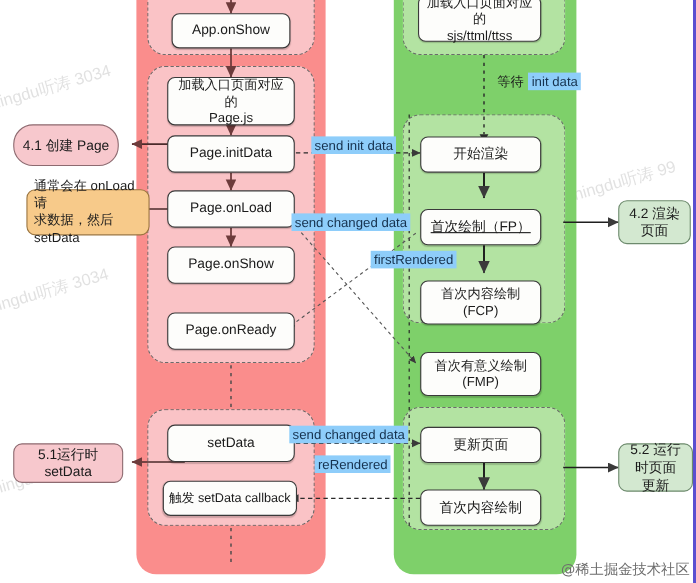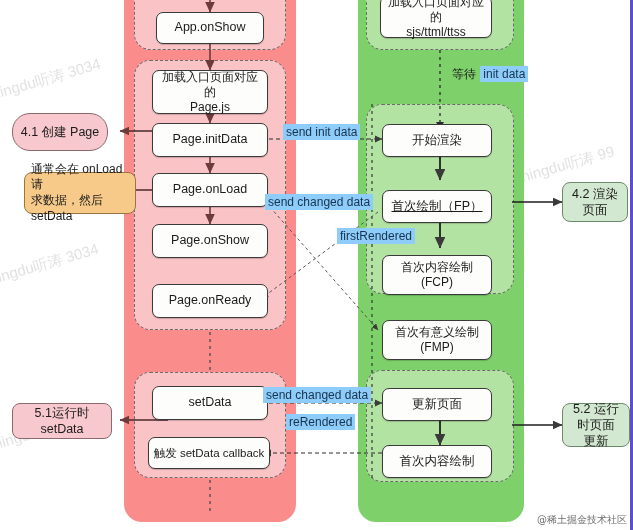--- a/index.html
+++ b/index.html
@@ -137,21 +137,21 @@
     font-size: 15px;
     white-space: nowrap;
     transform: rotate(-16deg);
     font-family: "Liberation Sans", sans-serif;
   }
   .wm-main {
     position: absolute;
     right: 6px;
     bottom: 3px;
     color: #6d6d6d;
-    font-size: 10px;
+    font-size: 13px;
     font-family: "DejaVu Sans", sans-serif;
     transform: none;
   }
 </style>
 </head>
 <body>
 
 <div id="stage">
 
   <div class="wm" style="left:-10px; top:70px;">ningdu听涛 3034</div>

